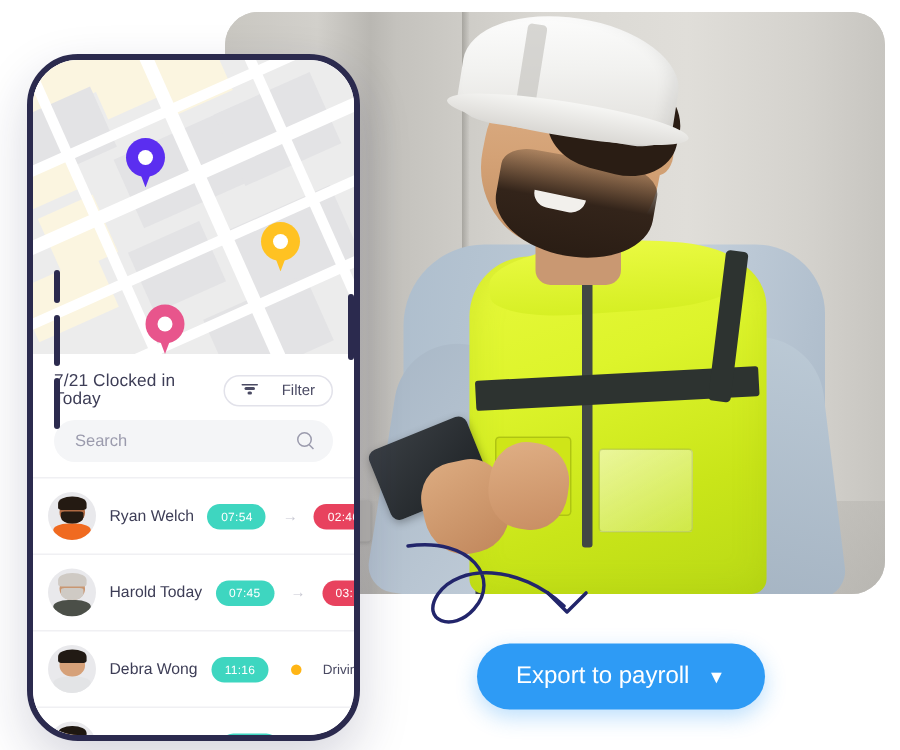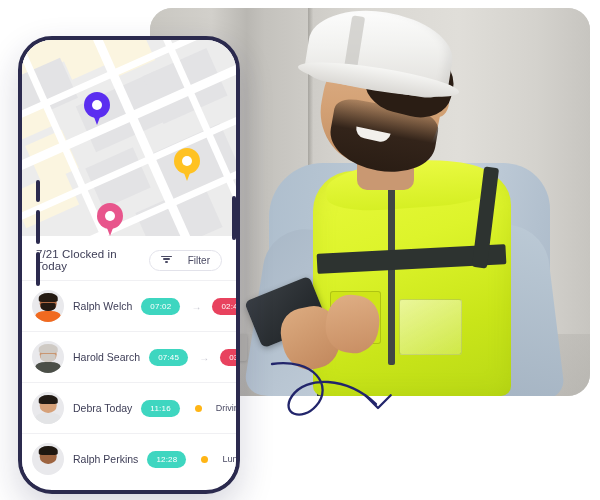--- a/index.html
+++ b/index.html
@@ -342,53 +342,59 @@
       <button class="filter-btn">
         <span class="funnel">
             <i></i>
             <i></i>
             <i></i>
           </span>
         <span>Filter</span>
       </button>
     </div>
 
+    <div class="search-wrap">
+      <div class="search">
+        <input type="text" placeholder="Search" style="">
+        <span class="mag"></span>
+      </div>
+    </div>
 
     <div id="rows">
         <div class="row">
           <div class="avatar">
             <div class="av-body" style="background:#f06a20"></div>
             <div class="av-face" style="background:#b06a43"></div>
             <div class="av-beard" style="background:#241a12"></div>
             <div class="av-hair" style="background:#241a12"></div>
           </div>
-          <div class="name">Ralph Welch</div>
-          <span class="badge in">07:02</span>
+          <div class="name">Ryan Welch</div>
+          <span class="badge in">07:54</span>
           <span class="arrow-sm">→</span>
           <span class="badge out">02:46</span>
         </div>
         <div class="row">
           <div class="avatar">
             <div class="av-body" style="background:#4b4f48"></div>
             <div class="av-face" style="background:#c99671"></div>
             <div class="av-beard" style="background:#cfcac4"></div>
             <div class="av-hair" style="background:#cfcac4"></div>
           </div>
-          <div class="name">Harold Search</div>
+          <div class="name">Harold Today</div>
           <span class="badge in">07:45</span>
           <span class="arrow-sm">→</span>
           <span class="badge out">03:15</span>
         </div>
         <div class="row">
           <div class="avatar">
             <div class="av-body" style="background:#e3e4e6"></div>
             <div class="av-face" style="background:#d6a179"></div>
             <div class="av-hair" style="background:#211a14"></div>
           </div>
-          <div class="name">Debra Today</div>
+          <div class="name">Debra Wong</div>
           <span class="badge in">11:16</span>
           <span class="dot"></span>
           <span class="status">Driving to...</span>
         </div>
         <div class="row">
           <div class="avatar">
             <div class="av-face" style="background:#9d6440"></div>
             <div class="av-hair" style="background:#1e1710"></div>
           </div>
           <div class="name">Ralph Perkins</div>
@@ -402,14 +408,18 @@
     <div class="btn-vol v2"></div>
     <div class="btn-vol v3"></div>
   </div>
   <div class="btn-pwr"></div>
 
   <svg class="curve" viewBox="0 0 160 90">
     <path d="M4 12 C 46 6, 66 34, 48 54 C 34 70, 12 62, 24 44 C 38 24, 78 24, 108 52" fill="none" stroke="#22256b" stroke-width="2.3" stroke-linecap="round"></path>
     <path d="M92 56 L110 56 L110 38" fill="none" stroke="#22256b" stroke-width="2.3" stroke-linecap="round" stroke-linejoin="round" transform="rotate(45 110 56)"></path>
   </svg>
 
+  <button class="export">
+    <span>Export to payroll</span>
+    <span class="caret">▼</span>
+  </button>
 
 </div>
 
 </body></html>

